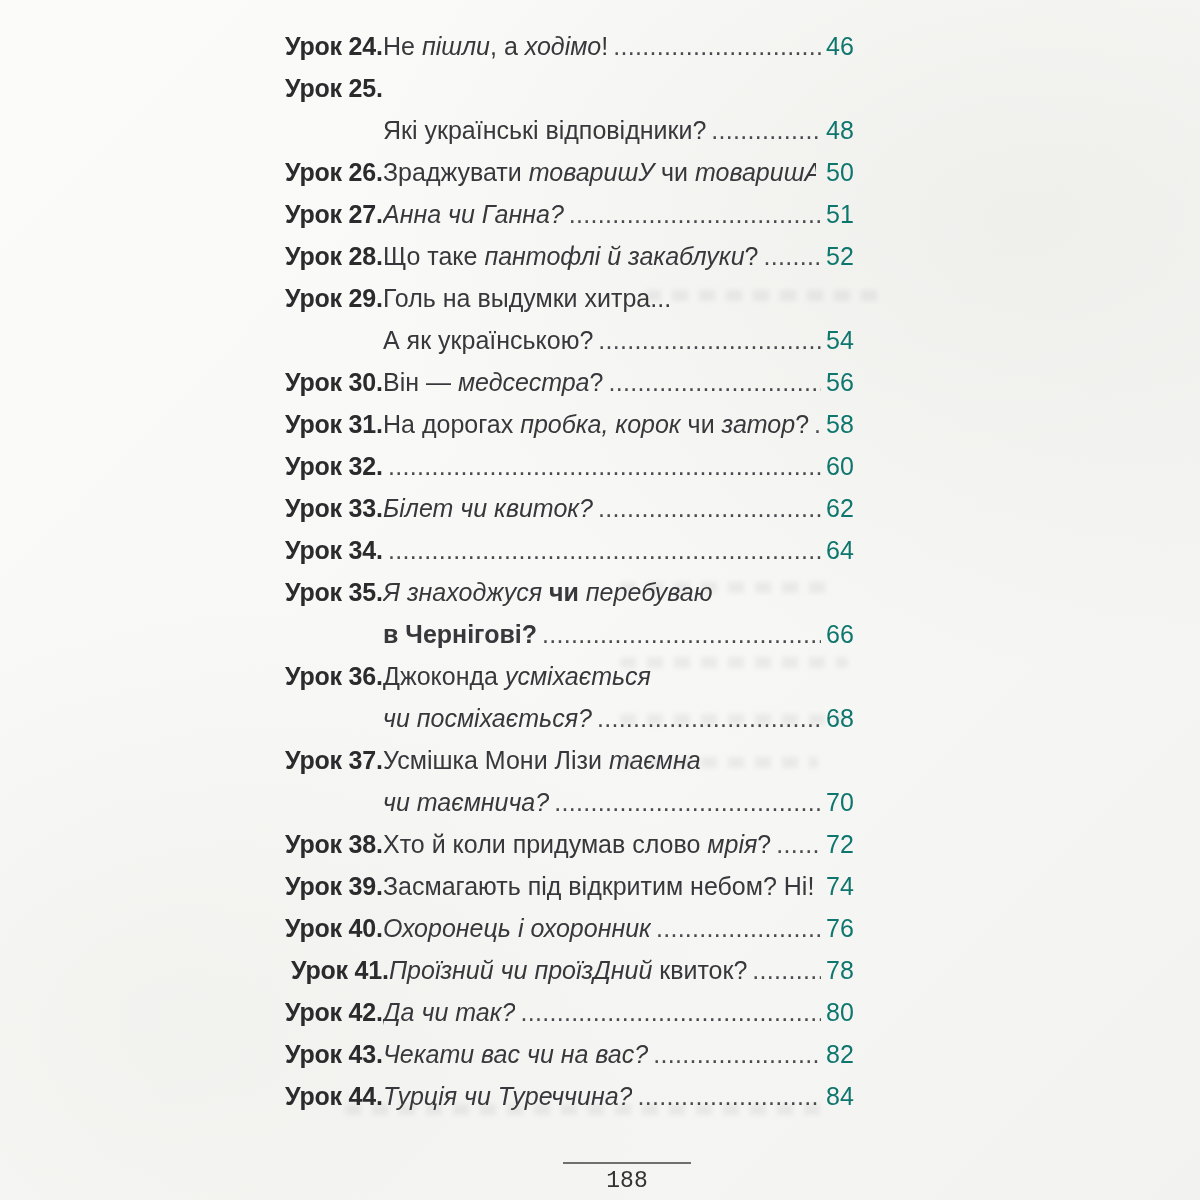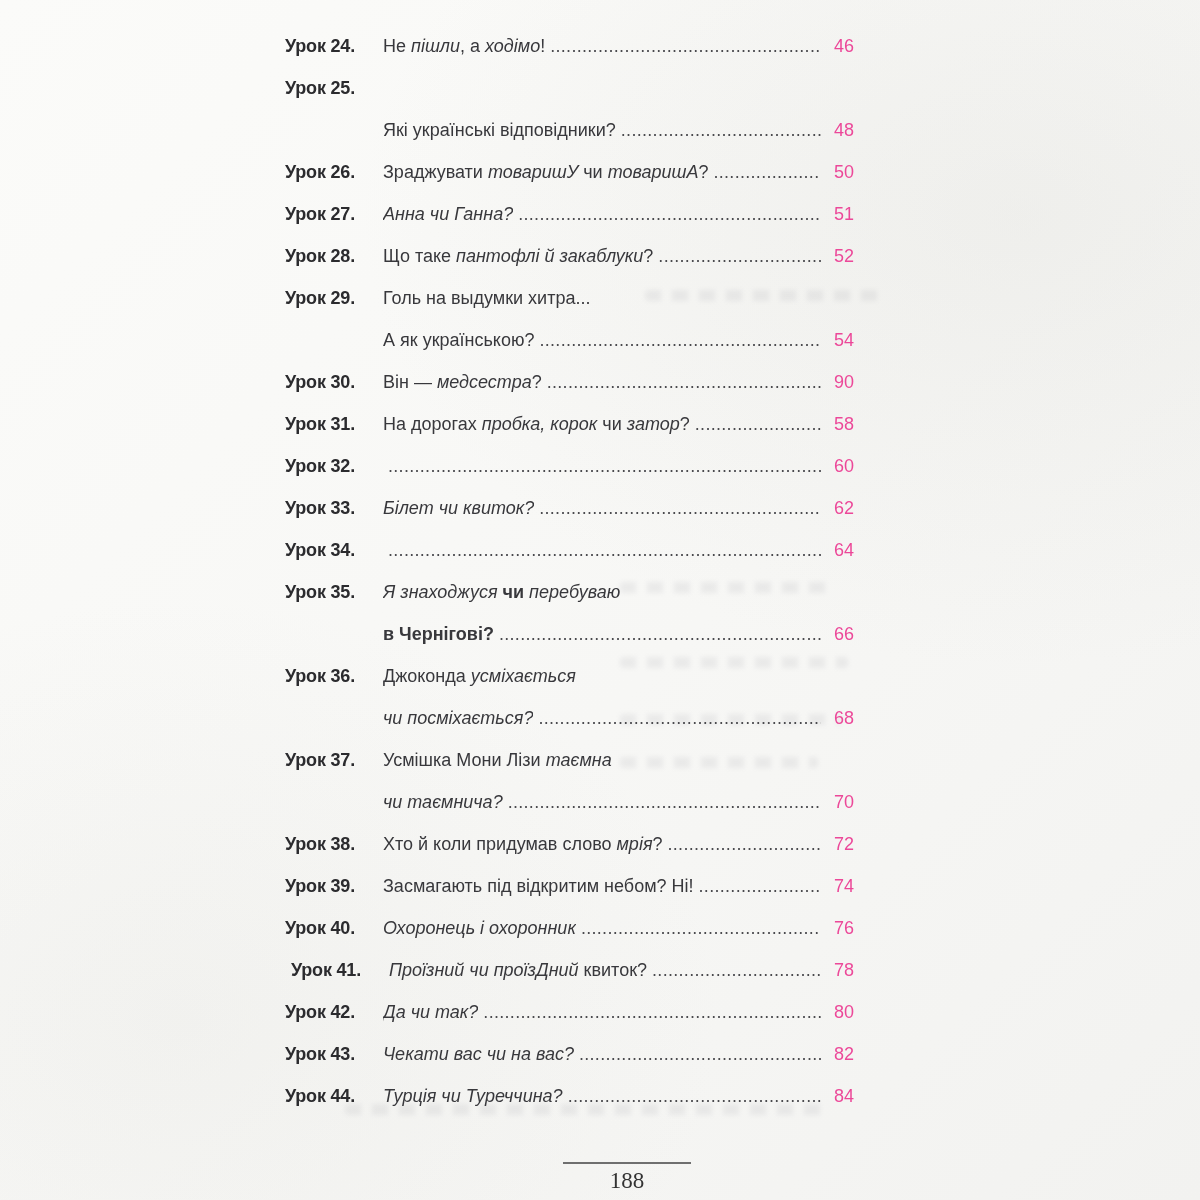--- a/index.html
+++ b/index.html
@@ -20,21 +20,21 @@
   .page {
     position: absolute;
     inset: 0;
   }
   
   .toc {
     position: absolute;
     left: 285px;
     top: 25px;
     width: 577px;
-    font-size: 18px;
+    font-size: 25px;
     color: #38383c;
   }
   .row {
     display: flex;
     align-items: baseline;
     height: 42px;
     line-height: 42px;
     white-space: nowrap;
   }
   .label {
@@ -51,38 +51,38 @@
   .leader {
     flex: 1 1 0;
     min-width: 0;
     overflow: hidden;
     color: #4a4a4e;
     margin: 0 5px 0 5px;
     letter-spacing: 0.3px;
   }
   .pagenum {
     flex: 0 0 36px;
-    text-align: center;
-    color: #ec4899;
+    text-align: left;
+    color: #0f766e;
     font-weight: 400;
   }
   
   .footer {
     position: absolute;
     left: 563px;
     top: 1162px;
     width: 128px;
     text-align: center;
   }
   .footer-line {
     height: 0;
     border-top: 2px solid #6f6f6f;
   }
   .footer-num {
-    font-family: Liberation Serif, serif;
+    font-family: Liberation Mono, monospace;
     font-size: 23px;
     color: #333333;
     padding-top: 5px;
     line-height: 24px;
   }
   
   .bleed {
     position: absolute;
     height: 11px;
     filter: blur(2.5px);
@@ -145,21 +145,21 @@
       <div class="row">
         <div class="label"></div>
         <div class="text"><span>А як українською?</span></div>
         <div class="leader">................................................................................................................................................................</div>
         <div class="pagenum">54</div>
       </div>
       <div class="row">
         <div class="label">Урок 30.</div>
         <div class="text"><span>Він — </span><span class="seg-i">медсестра</span><span>?</span></div>
         <div class="leader">................................................................................................................................................................</div>
-        <div class="pagenum">90</div>
+        <div class="pagenum">56</div>
       </div>
       <div class="row">
         <div class="label">Урок 31.</div>
         <div class="text"><span>На дорогах </span><span class="seg-i">пробка, корок</span><span> чи </span><span class="seg-i">затор</span><span>?</span></div>
         <div class="leader">................................................................................................................................................................</div>
         <div class="pagenum">58</div>
       </div>
       <div class="row">
         <div class="label">Урок 32.</div>
         <div class="leader">................................................................................................................................................................</div>

